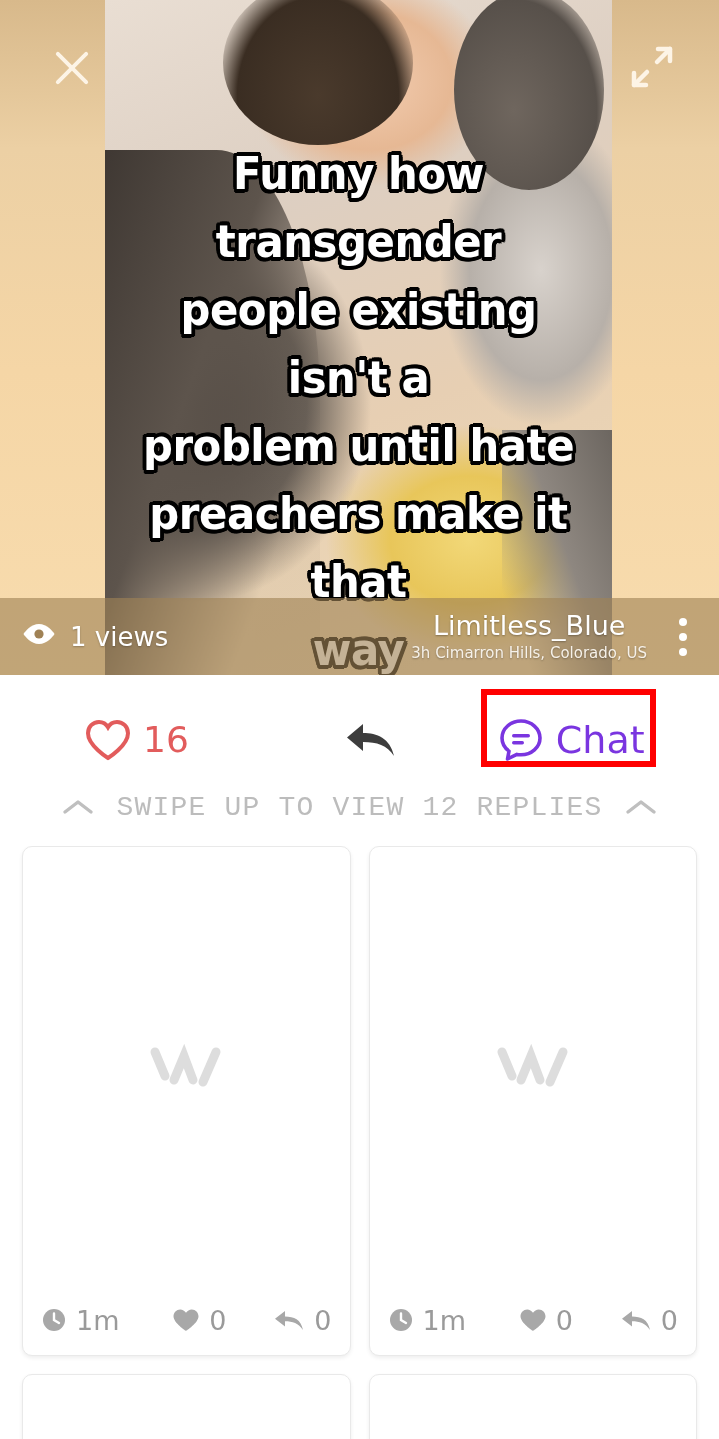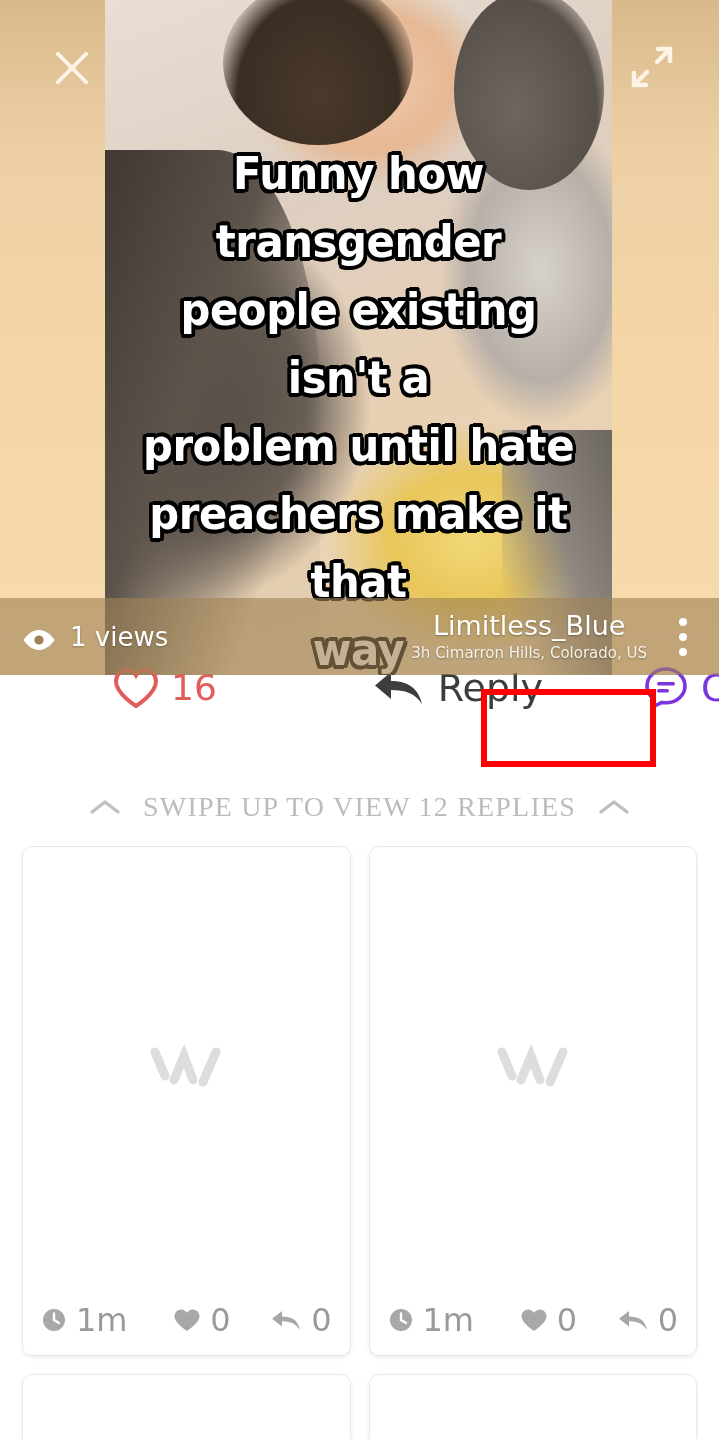--- a/index.html
+++ b/index.html
@@ -88,21 +88,21 @@
     cursor: pointer; z-index: 6;
   }
 
   
   .media-bar {
     position: absolute; left: 0; bottom: 0; width: 719px; height: 77px;
     background: rgba(160,130,85,0.62);
     display: flex; align-items: center; z-index: 5;
   }
   .views {
-    display: flex; align-items: flex-end; gap: 14px;
+    display: flex; align-items: flex-start; gap: 14px;
     margin-left: 22px;
   }
   .views-label {
     color: #ffffff; font-size: 26px; font-weight: 400;
     font-family: "DejaVu Sans", sans-serif;
     text-shadow: 0 1px 2px rgba(0,0,0,0.25);
   }
   .poster {
     margin-left: auto; margin-right: 14px;
     text-align: right; line-height: 1.18;
@@ -121,22 +121,22 @@
   }
   .kebab {
     width: 44px; margin-right: 14px;
     display: flex; flex-direction: column; align-items: center; gap: 7px;
     cursor: pointer;
   }
   .kebab i { width: 8px; height: 8px; border-radius: 50%; background: #ffffff; display: block; }
 
   
   .actions {
-    position: absolute; left: 0; top: 635px; width: 579px; height: 105px;
-    display: flex; align-items: center; margin-left: 28px;
+    position: absolute; left: 0; top: 687px; width: 579px; height: 105px;
+    display: flex; align-items: center;
   }
   .action {
     display: flex; align-items: center; gap: 12px;
     cursor: pointer;
   }
   .act-like  { margin-left: 85px; }
   .act-reply { margin-left: 155px; }
   .act-chat  { margin-left: 100px; }
   .like-count {
     color: #e25c5c; font-size: 36px; font-weight: 400;
@@ -156,21 +156,21 @@
   }
 
   
   .swipe {
     position: absolute; left: 0; top: 780px; width: 719px; height: 54px;
     display: flex; align-items: center; justify-content: center; gap: 22px;
     cursor: pointer;
   }
   .swipe-text {
     color: #bcbcbc; font-size: 28px; letter-spacing: 1.2px;
-    font-family: Liberation Serif, serif;
+    font-family: Liberation Mono, monospace;
   }
 
   
   .grid {
     position: absolute; left: 0; top: 846px; width: 719px; height: 593px;
     padding: 0 22px;
     display: grid; grid-template-columns: 1fr 1fr; gap: 18px;
     align-content: start;
     overflow: hidden;
   }
@@ -187,21 +187,21 @@
   }
   .card-body { flex: 1; display: flex; align-items: center; justify-content: center; }
   .card-foot {
     height: 70px; display: flex; align-items: center;
     padding: 0 18px 0 18px; gap: 0;
   }
   .stat { display: flex; align-items: center; gap: 9px; }
   .stat-time { margin-right: auto; }
   .stat-like { margin-right: auto; margin-left: 6px; }
   .stat-text {
-    color: #9a9a9a; font-size: 32px;
+    color: #9a9a9a; font-size: 27px;
     font-family: "DejaVu Sans", sans-serif;
   }
   .card.partial { height: 180px; }
 </style>
 </head>
 <body>
 
 <div id="app">
 
   <div class="media">
@@ -261,21 +261,20 @@
       <svg width="46" height="42" viewBox="0 0 46 42" aria-hidden="true">
         <path d="M23 39C23 39 3 26.5 3 14.2 3 7.8 7.9 3 14 3c4 0 7.2 2.2 9 5.3C24.8 5.2 28 3 32 3c6.1 0 11 4.8 11 11.2C43 26.5 23 39 23 39z" fill="none" stroke="#e25c5c" stroke-width="4"></path>
       </svg>
       <span class="like-count">16</span>
     </div>
 
     <div class="action act-reply">
       <svg width="54" height="44" viewBox="0 0 54 44" aria-hidden="true">
         <path d="M19 6 L19 15 C33 15 46 20 50 38 C43 27 33 24 19 24 L19 33 L3 19.5 Z" fill="#3d3d3d"></path>
       </svg>
-      <span class="reply-label">Reply</span>
     </div>
 
     <div class="action act-chat">
       <svg width="46" height="46" viewBox="0 0 46 46" aria-hidden="true">
         <path d="M23 4C12.5 4 4 11.6 4 21c0 5.3 2.7 10 7 13.1L9.5 42 l9.4-4.6c1.3.3 2.7.4 4.1.4 10.5 0 19-7.6 19-16.8S33.5 4 23 4z" fill="none" stroke="#7a35e0" stroke-width="3.6" stroke-linejoin="round"></path>
         <rect x="14" y="17" width="18" height="3.4" rx="1.7" fill="#7a35e0"></rect>
         <rect x="14" y="24" width="12" height="3.4" rx="1.7" fill="#7a35e0"></rect>
       </svg>
       <span class="chat-label">Chat</span>
     </div>

